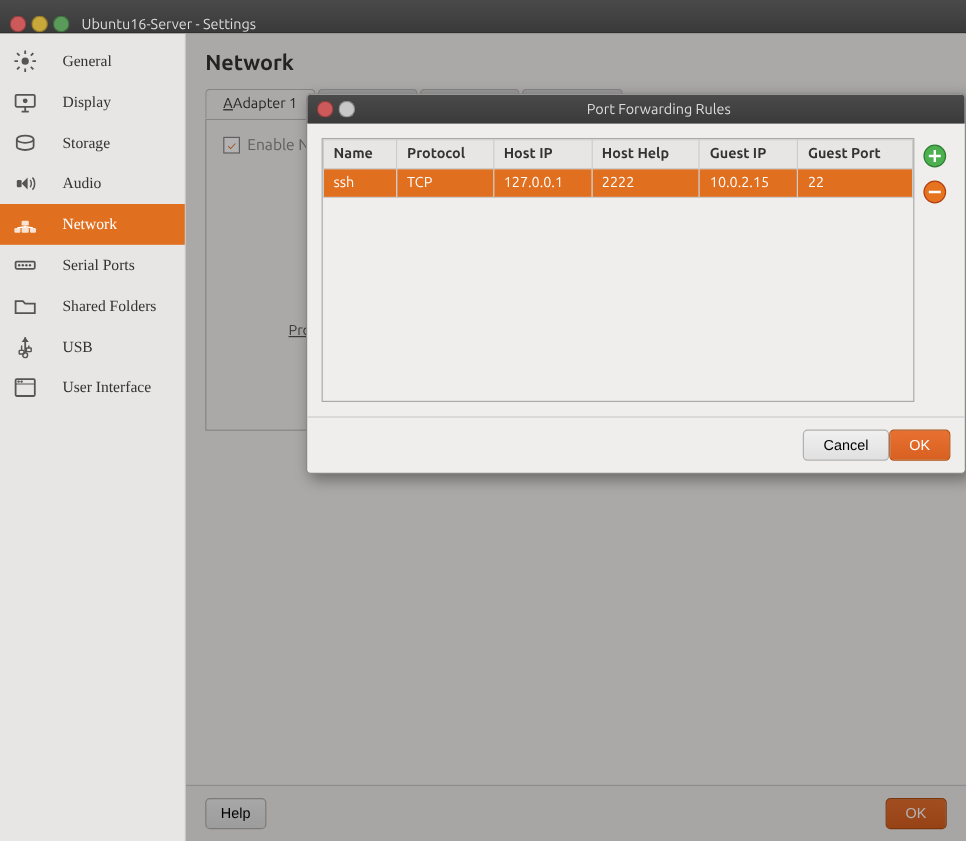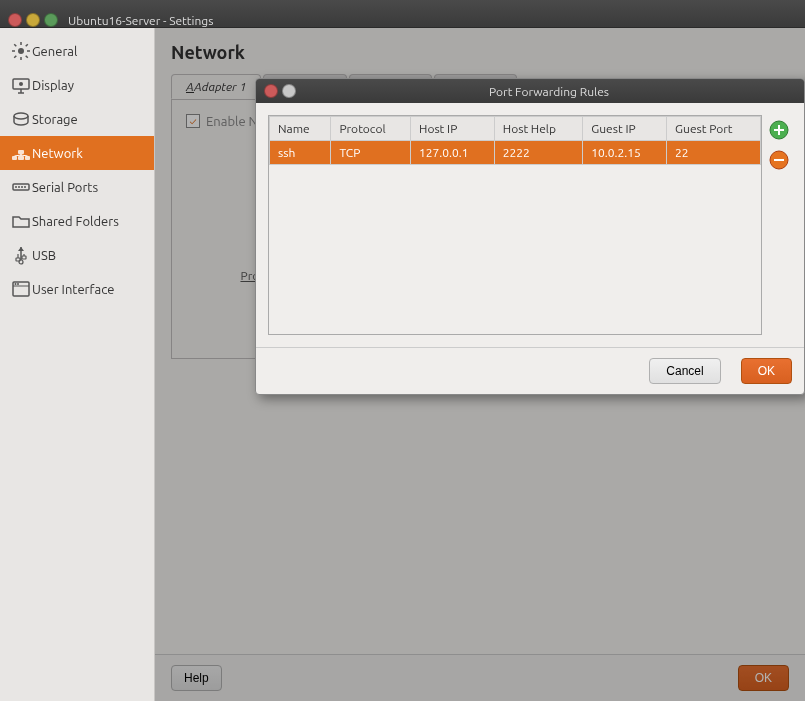--- a/index.html
+++ b/index.html
@@ -56,23 +56,24 @@
       background: #e8e6e4;
       border-right: 1px solid #c8c6c4;
       padding: 6px 0;
       display: flex;
       flex-direction: column;
     }
     .sidebar-item {
       display: flex;
       align-items: center;
       padding: 6px 10px;
-      gap: 0;
+      gap: 20px;
       cursor: pointer;
       color: #333;
+      font-family: Liberation Serif, serif;
     }
     .sidebar-item.active {
       background: #e07020;
       color: white;
     }
     .sidebar-icon {
       width: 22px;
       height: 22px;
       display: flex;
       align-items: center;
@@ -109,21 +110,20 @@
       border-bottom: none;
       cursor: pointer;
       font-size: 12px;
       color: #333;
       border-radius: 4px 4px 0 0;
     }
     .tab.active {
       background: #f4f2f0;
       border-bottom: 1px solid #f4f2f0;
       font-weight: normal;
-      font-style: italic;
     }
     .tab-underline { text-decoration: underline; }
 
     
     .tab-panel {
       border: 1px solid #c0bebe;
       background: #f4f2f0;
       padding: 14px;
     }
 
@@ -290,21 +290,21 @@
       width: 100%;
       border-collapse: collapse;
       margin-bottom: 0;
     }
     .pf-table th {
       background: #e8e6e4;
       border: 1px solid #ccc;
       padding: 5px 8px;
       text-align: left;
       font-size: 12px;
-      font-weight: normal;
+      font-weight: bold;
       color: #333;
     }
     .pf-table td {
       border: 1px solid #ccc;
       padding: 5px 8px;
       font-size: 12px;
       color: #333;
       background: white;
     }
     .pf-table tr.selected td {
@@ -325,21 +325,21 @@
       display: flex;
       align-items: center;
       justify-content: center;
       cursor: pointer;
       font-size: 18px;
     }
 
     .dialog-footer {
       display: flex;
       justify-content: flex-end;
-      gap: 20px;
+      gap: 0;
       padding: 10px 12px;
       border-top: 1px solid #ccc;
     }
     .cancel-btn {
       padding: 5px 16px;
       background: linear-gradient(to bottom, #f0f0f0, #e0e0e0);
       border: 1px solid #b0b0b0;
       border-radius: 4px;
       cursor: pointer;
       font-size: 12px;
@@ -409,20 +409,30 @@
     <div class="sidebar-item">
       <div class="sidebar-icon">
         <svg width="20" height="20" viewBox="0 0 20 20">
             <ellipse cx="10" cy="7" rx="7" ry="3" fill="none" stroke="#555" stroke-width="1.5"></ellipse>
             <path d="M3 7v6c0 1.66 3.13 3 7 3s7-1.34 7-3V7" fill="none" stroke="#555" stroke-width="1.5"></path>
           </svg>
       </div>
       <span class="sidebar-label">Storage</span>
     </div>
 
+    <div class="sidebar-item">
+      <div class="sidebar-icon">
+        <svg width="20" height="20" viewBox="0 0 20 20">
+            <rect x="3" y="7" width="4" height="6" rx="1" fill="#555"></rect>
+            <path d="M7 10l5-5v10l-5-5z" fill="#555"></path>
+            <path d="M14 7c1.5 1 1.5 5 0 6M16 5c2.5 2 2.5 8 0 10" stroke="#555" stroke-width="1.2" fill="none"></path>
+          </svg>
+      </div>
+      <span class="sidebar-label">Audio</span>
+    </div>
 
     <div class="sidebar-item active">
       <div class="sidebar-icon">
         <svg width="20" height="20" viewBox="0 0 20 20">
             <rect x="7" y="13" width="6" height="4" rx="1" fill="white" opacity="0.8"></rect>
             <rect x="7" y="7" width="6" height="4" rx="1" fill="white" opacity="0.8"></rect>
             <rect x="1" y="13" width="5" height="4" rx="1" fill="white" opacity="0.8"></rect>
             <rect x="14" y="13" width="5" height="4" rx="1" fill="white" opacity="0.8"></rect>
             <line x1="10" y1="11" x2="10" y2="13" stroke="white" stroke-width="1.2"></line>
             <line x1="3.5" y1="13" x2="10" y2="12" stroke="white" stroke-width="1.2"></line>

